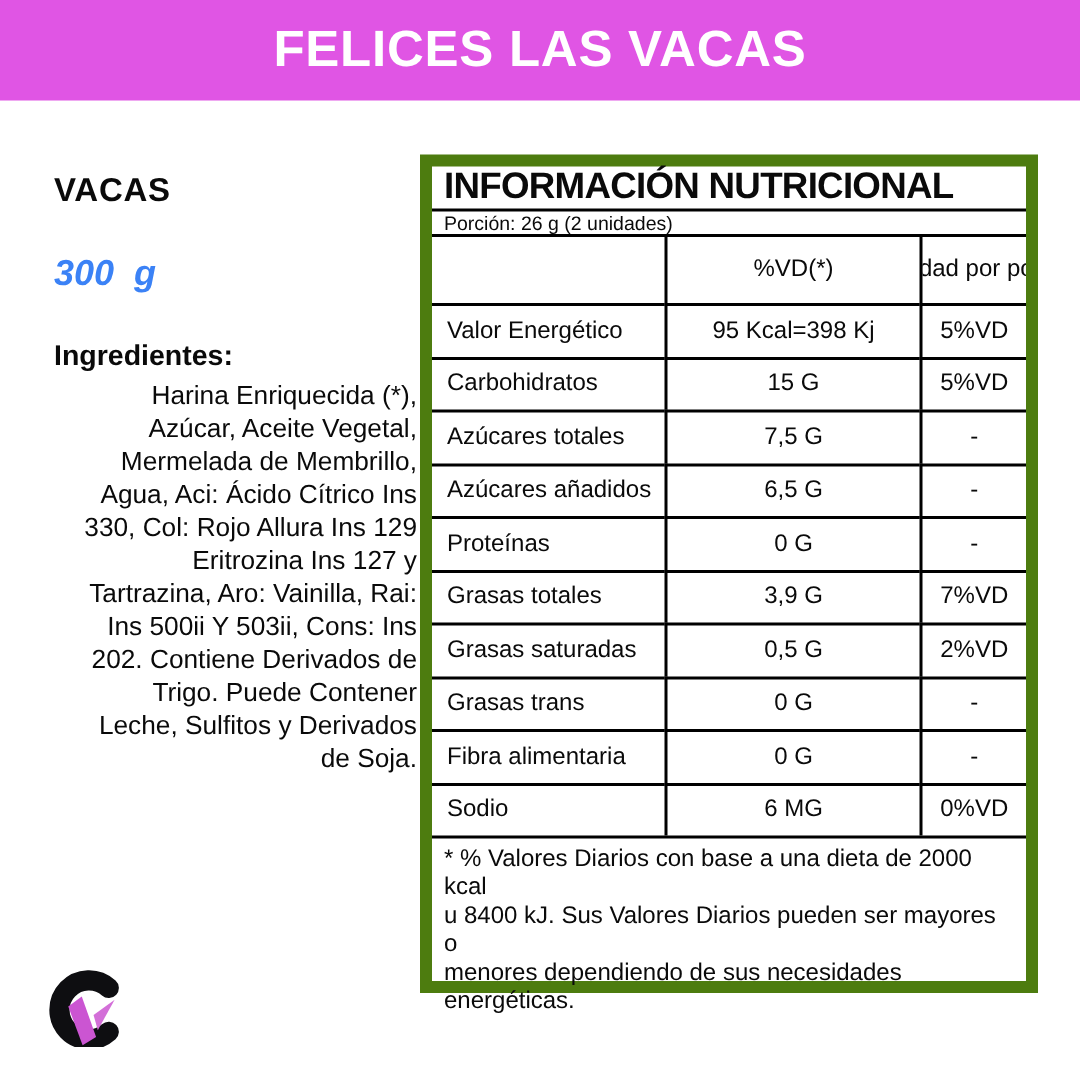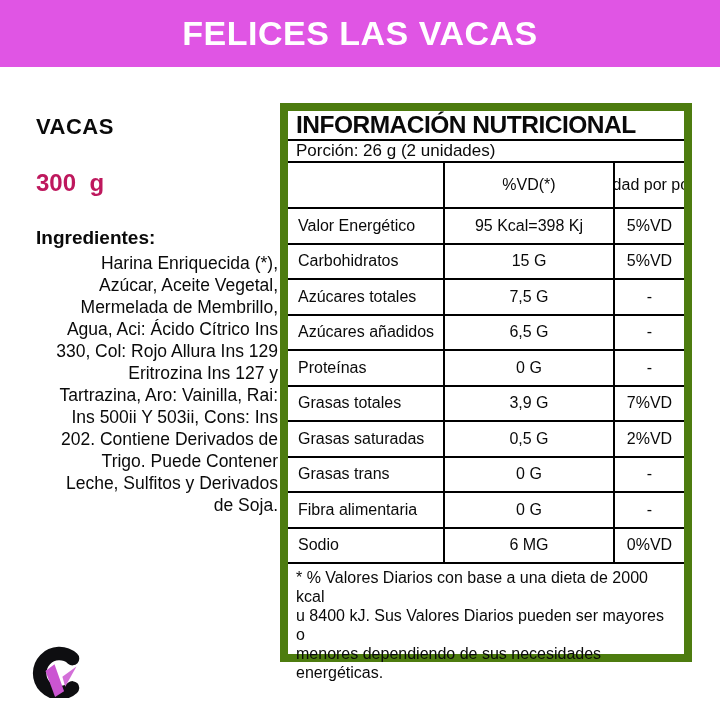--- a/index.html
+++ b/index.html
@@ -40,22 +40,23 @@
     left: 36px; top: 114px;
     font-size: 22px;
     font-weight: bold;
     letter-spacing: 0.5px;
   }
   .product-weight {
     position: absolute;
     left: 36px; top: 169px;
     font-size: 24px;
     font-weight: bold;
-    color: #be185d;
+    color: #3b82f6;
     white-space: pre;
+    font-style: italic;
   }
   .ingredients-title {
     position: absolute;
     left: 36px; top: 227px;
     font-size: 19px;
     font-weight: bold;
   }
   .ingredients-text {
     position: absolute;
     left: 36px; top: 252px;
@@ -93,21 +94,21 @@
     font-weight: bold;
     letter-spacing: -0.5px;
     white-space: nowrap;
   }
   .nt-portion {
     height: 32px;
     border-bottom: 2px solid #000;
     display: flex;
     align-items: center;
     padding: 0 8px;
-    font-size: 17px;
+    font-size: 13px;
   }
   .nt-grid {
     display: grid;
     grid-template-columns: 155px 170px 1fr;
     grid-template-rows: 44px repeat(10, 35.5px);
   }
   .cell {
     display: flex;
     align-items: center;
     justify-content: center;

